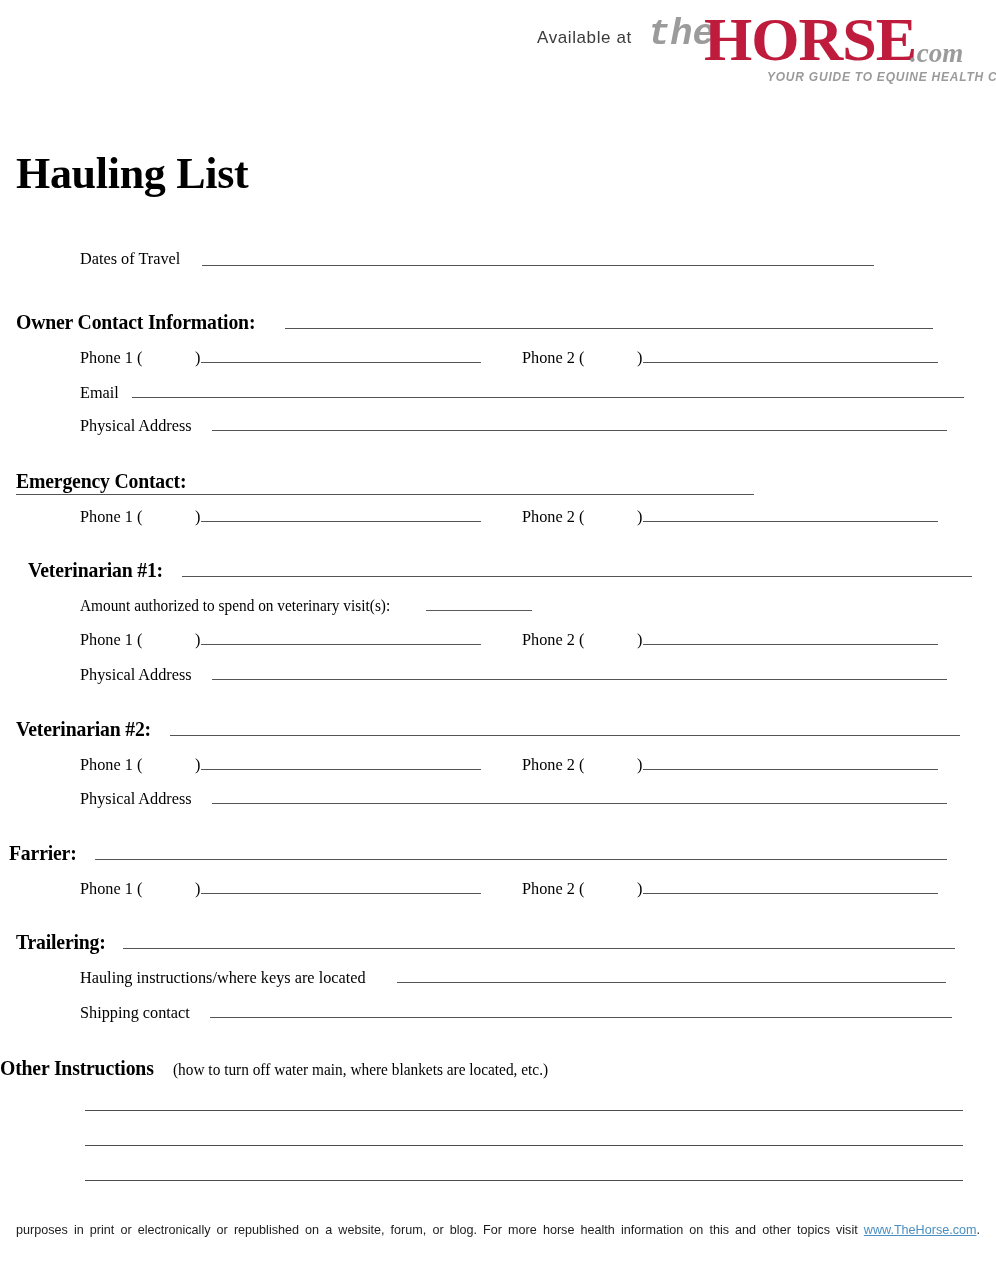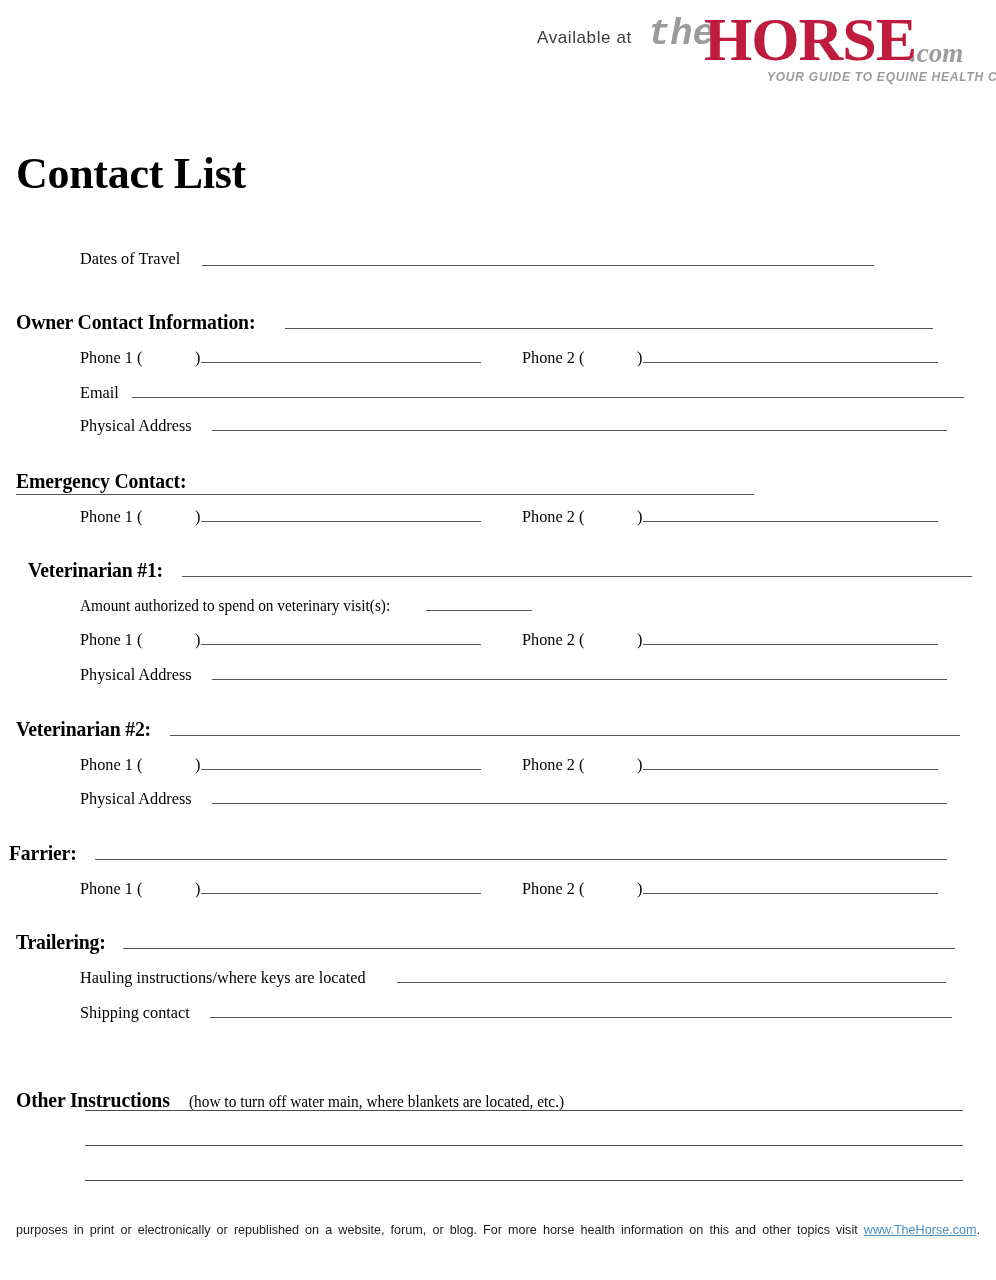--- a/index.html
+++ b/index.html
@@ -186,21 +186,21 @@
 <div class="header">
   <div class="avail-at">Available at</div>
   <div class="logo">
     <span class="logo-the">the</span>
     <span class="logo-horse">HORSE</span>
     <span class="logo-com">.com</span>
     <span class="logo-tagline">YOUR GUIDE TO EQUINE HEALTH CARE</span>
   </div>
 </div>
 
-<div class="page-title">Contact List</div>
+<div class="page-title">Hauling List</div>
 
 <div class="row" style="left:80px; top:248px;align-items:flex-end;">
   <span class="fld-label">Dates of Travel</span>
   <span class="gapspan" style="width:14px;"></span>
   <span class="rule" style="width:672px;"></span>
 </div>
 
 <div class="row" style="left:16px; top:310px;">
   <span class="sec-head">Owner Contact Information:</span>
   <span class="gapspan" style="width:14px;"></span>
@@ -337,21 +337,21 @@
   <span class="gapspan" style="width:10px;"></span>
   <span class="rule" style="width:549px;"></span>
 </div>
 
 <div class="row" style="left:80px; top:1002px;">
   <span class="fld-label">Shipping contact</span>
   <span class="gapspan" style="width:12px;"></span>
   <span class="rule" style="width:742px;"></span>
 </div>
 
-<div class="row" style="left:16px; top:1056px;margin-top:32px;">
+<div class="row" style="left:0; top:1056px;">
   <span class="sec-head">Other Instructions</span>
   <span class="gapspan" style="width:10px;"></span>
   <span class="fld-label" style="font-size:16.5px;">(how to turn off water main, where blankets are located, etc.)</span>
 </div>
 
 <div class="blankline" style="top:1110px;"></div>
 <div class="blankline" style="top:1145px;"></div>
 <div class="blankline" style="top:1180px;"></div>
 
 <div class="footer">

